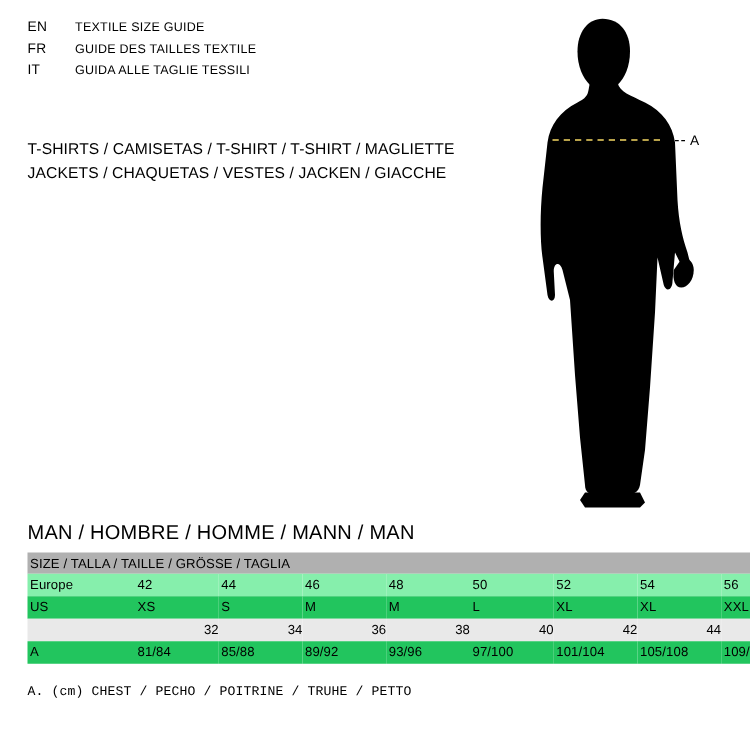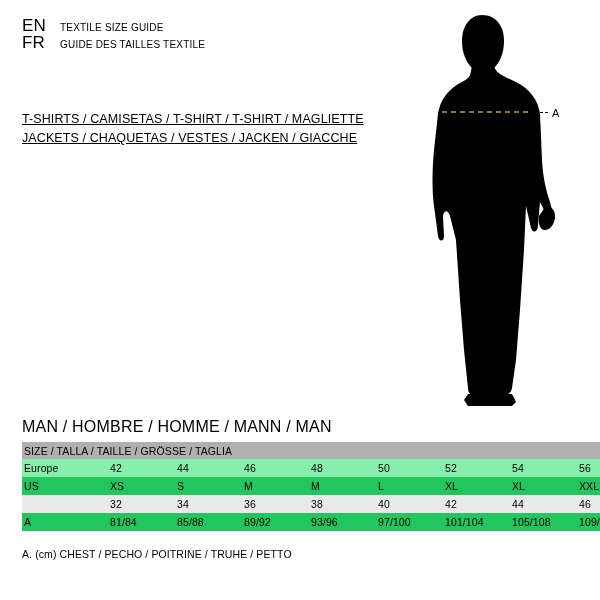--- a/index.html
+++ b/index.html
@@ -31,38 +31,37 @@
   .lang-row {
     display: flex;
     align-items: baseline;
     height: 17px;
     font-size: 11.5px;
     letter-spacing: 0.2px;
   }
   .lang-code {
     width: 38px;
     flex: 0 0 38px;
-    font-size: 17px;
+    font-size: 11px;
   }
   .lang-text {
     font-size: 10px;
   }
 
   
   .cat-block {
     position: absolute;
     left: 22px;
     top: 110px;
     width: 430px;
   }
   .cat-line {
     font-size: 12.5px;
     line-height: 19px;
     letter-spacing: 0.1px;
-    text-decoration: underline;
   }
 
   
   .figure {
     position: absolute;
     left: 400px;
     top: 10px;
     width: 200px;
     height: 400px;
   }
@@ -109,45 +108,50 @@
     vertical-align: middle;
     letter-spacing: 0.1px;
   }
   tr.head-row td {
     background: #b0b0b0;
     font-size: 10.5px;
     height: 17px;
   }
   tr.row-light td { background: #86efac; }
   tr.row-white td { background: #22c55e; }
-  tr.row-lighter td { background: #e9e9e9; }
+  tr.row-lighter td { background: #e9e9e9; text-align: right; }
   .col-label { width: 86px; }
   .col-val { width: 67px; }
 
   .footnote {
     position: absolute;
     left: 22px;
     top: 548px;
     font-size: 10.5px;
     letter-spacing: 0.1px;
+    font-family: Liberation Mono, monospace;
   }
 </style>
 </head>
 <body>
 
 <div class="page">
 
   <div class="lang-block">
     <div class="lang-row">
       <span class="lang-code">EN</span>
       <span class="lang-text">TEXTILE SIZE GUIDE</span>
     </div>
     <div class="lang-row">
       <span class="lang-code">FR</span>
       <span class="lang-text">GUIDE DES TAILLES TEXTILE</span>
+    </div>
+    <div class="lang-row">
+      <span class="lang-code">IT</span>
+      <span class="lang-text">GUIDA ALLE TAGLIE TESSILI</span>
     </div>
   </div>
 
   <div class="cat-block">
     <div class="cat-line">T-SHIRTS / CAMISETAS / T-SHIRT / T-SHIRT / MAGLIETTE</div>
     <div class="cat-line">JACKETS / CHAQUETAS / VESTES / JACKEN / GIACCHE</div>
   </div>
 
   <div class="figure">
     <svg width="200" height="400" viewBox="0 0 200 400" xmlns="http://www.w3.org/2000/svg">

